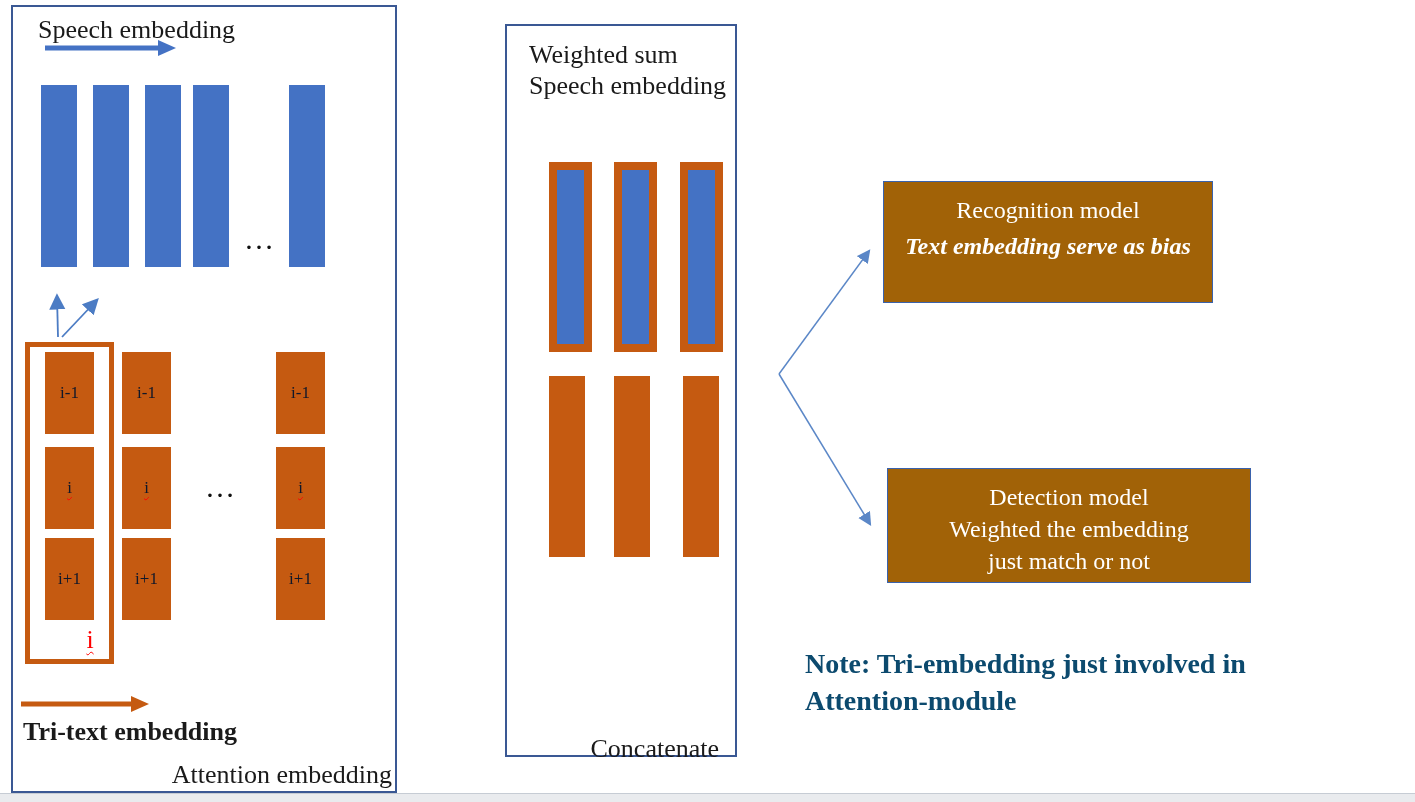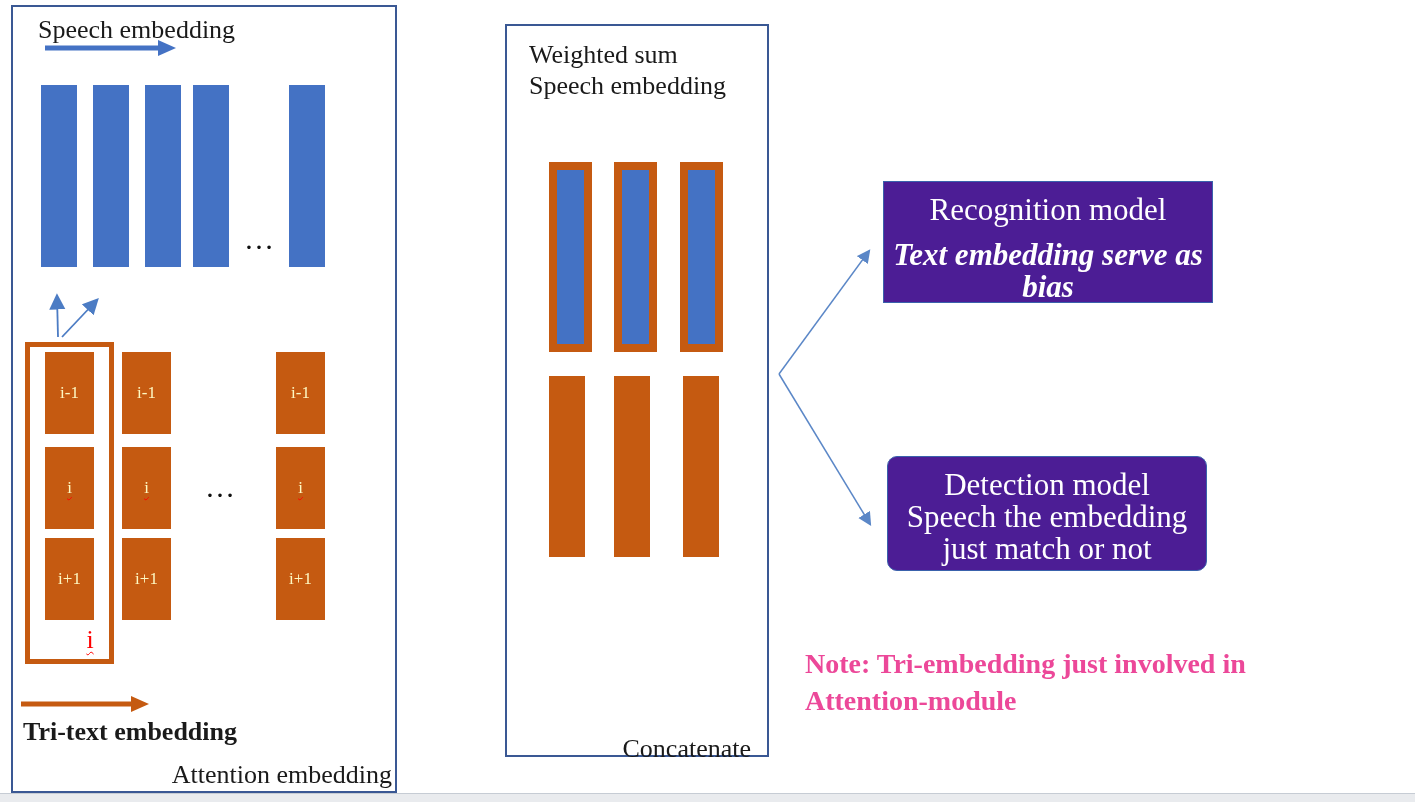--- a/index.html
+++ b/index.html
@@ -12,42 +12,42 @@
   .panel {
     position:absolute; background:#ffffff;
     border:2px solid #3a5894; box-sizing:border-box;
   }
   .label { position:absolute; font-size:26px; line-height:30px; white-space:nowrap; }
   .bbar { position:absolute; width:36px; height:182px; background:#4472c4; }
   .dots { position:absolute; font-size:30px; letter-spacing:6px; color:#111; line-height:30px; }
   .hl-box { position:absolute; border:5px solid #c55a11; box-sizing:border-box; background:transparent; }
   .tri-block {
     position:absolute; width:49px; height:82px; background:#c55a11;
-    color:#fef9c3; font-size:17px; display:flex; align-items:center; justify-content:center;
+    color:#0f172a; font-size:17px; display:flex; align-items:center; justify-content:center;
   }
   .squiggle {
     text-decoration-line:underline; text-decoration-style:wavy;
     text-decoration-color:#ff0000; text-decoration-thickness:1px;
     text-underline-offset:3px;
   }
   .red-i {
     position:absolute; color:#ff0000; font-size:26px; width:30px; text-align:center;
   }
   .framed-bar {
     position:absolute; width:43px; height:190px; background:#4472c4;
     border:8px solid #c55a11; box-sizing:border-box;
   }
   .obar { position:absolute; width:36px; height:181px; background:#c55a11; }
   .model-box {
-    position:absolute; background:#4c1d95; border:1px solid #3a62ac; box-sizing:border-box;
-    color:#ffffff; text-align:center; font-size:31px; line-height:32px;
+    position:absolute; background:#a16207; border:1px solid #3a62ac; box-sizing:border-box;
+    color:#ffffff; text-align:center; font-size:24px; line-height:32px;
   }
   .model-box .bx-title { padding-top:12px; }
-  .model-box .bx-sub-italic { font-style:italic; font-weight:bold; width:310px; margin:13px auto; }
-  .note { position:absolute; color:#ec4899; font-weight:bold; font-size:28px; line-height:36.5px; white-space:nowrap; }
+  .model-box .bx-sub-italic { font-style:italic; font-weight:bold; width:310px; margin:4px auto; }
+  .note { position:absolute; color:#0c4a6e; font-weight:bold; font-size:28px; line-height:36.5px; white-space:nowrap; }
   .overlay { position:absolute; left:0; top:0; pointer-events:none; }
   .bottom-band {
     position:absolute; left:0; top:793px; width:1415px; height:9px;
     background:#e9ebee; border-top:1px solid #c6ccd4; box-sizing:border-box;
   }
 </style>
 </head>
 <body>
 
 <div class="canvas">
@@ -97,44 +97,44 @@
       <span>i+1</span>
       </div>
 
     <div class="red-i squiggle" style="left:62px; top:618px;">i</div>
 
     <div class="label" style="left:10px; top:710px;font-weight:bold;">Tri-text embedding</div>
 
     <div class="label" style="right:3px; top:753px;">Attention embedding</div>
   </div>
 
-  <div class="panel" style="left:505px; top:24px; width:264px; height:733px;">
+  <div class="panel" style="left:505px; top:24px; width:232px; height:733px;">
 
     <div class="label" style="left:22px; top:14px;">Weighted sum</div>
     <div class="label" style="left:22px; top:45px;">Speech embedding</div>
 
     <div class="framed-bar" style="left:42px;  top:136px;"></div>
     <div class="framed-bar" style="left:107px; top:136px;"></div>
     <div class="framed-bar" style="left:173px; top:136px;"></div>
 
     <div class="obar" style="left:42px;  top:350px;"></div>
     <div class="obar" style="left:107px; top:350px;"></div>
     <div class="obar" style="left:176px; top:350px;"></div>
 
     <div class="label" style="right:16px; top:700px;margin-top:8px;">Concatenate</div>
   </div>
 
   <div class="model-box" style="left:883px; top:181px; width:330px; height:122px;">
     <div class="bx-title">Recognition model</div>
     <div class="bx-sub-italic">Text embedding serve as bias</div>
   </div>
 
-  <div class="model-box" style="left:887px; top:456px; width:320px; height:115px;border-radius:10px;">
+  <div class="model-box" style="left:887px; top:468px; width:364px; height:115px;">
     <div class="bx-title">Detection model</div>
-    <div>Speech the embedding</div>
+    <div>Weighted the embedding</div>
     <div>just match or not</div>
   </div>
 
   <div class="note" style="left:805px; top:646px;">
     <div>Note: Tri-embedding just involved in</div>
     <div>Attention-module</div>
   </div>
 
   <svg class="overlay" width="1415" height="802" viewBox="0 0 1415 802">
     <defs>

